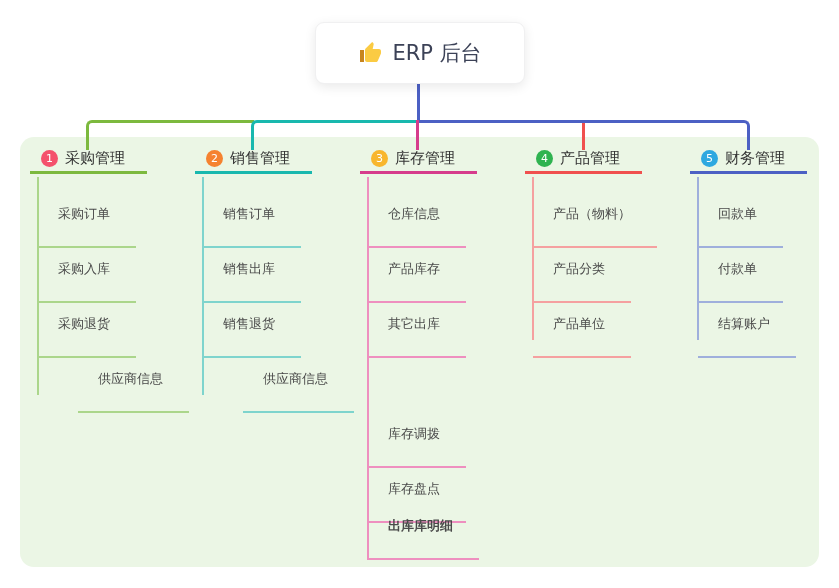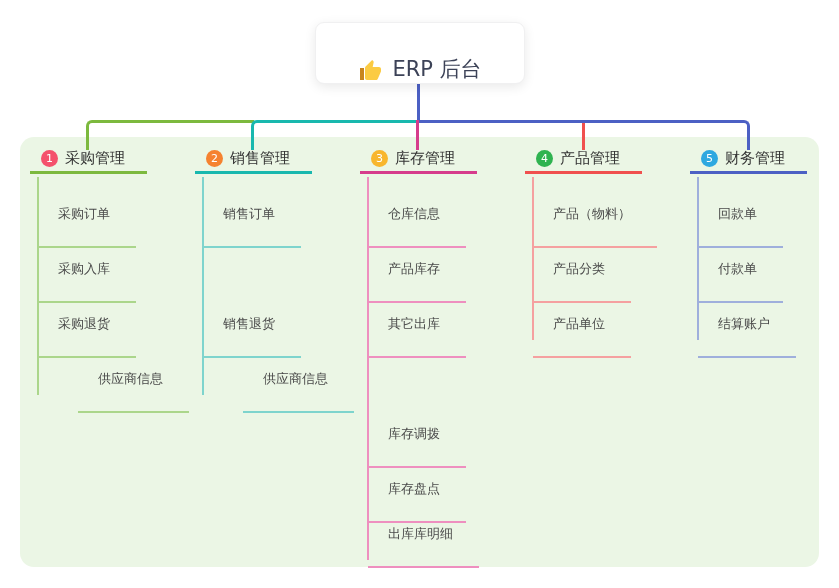--- a/index.html
+++ b/index.html
@@ -14,21 +14,21 @@
   .panel{
     position:absolute;left:20px;top:137px;width:799px;height:430px;
     background:#EBF6E5;border-radius:14px;
   }
 
   
   .root-node{
     position:absolute;left:315px;top:22px;width:208px;height:60px;
     background:#ffffff;border:1px solid #f0f0f1;border-radius:9px;
     box-shadow:0 3px 12px rgba(0,0,0,0.09);
-    display:flex;align-items:flex-end;justify-content:center;gap:10px;
+    display:flex;align-items:center;justify-content:center;gap:10px;
     font-size:21px;color:#3c4257;font-weight:500;cursor:default;
   }
   .root-node svg{display:block;}
 
   
   .line{position:absolute;}
   .stem{left:417px;top:82px;width:3px;height:41px;background:#4C60C4;}
   .elbow{position:absolute;top:120px;height:30px;box-sizing:border-box;}
   .elbow-green{left:86px;width:168px;border-left:3px solid #7CB93E;border-top:3px solid #7CB93E;border-top-left-radius:6px;}
   .elbow-teal{left:251px;width:168px;border-left:3px solid #18B8AE;border-top:3px solid #18B8AE;border-top-left-radius:6px;}
@@ -55,21 +55,21 @@
     background:var(--badge);color:#ffffff;font-size:11px;line-height:17px;
     display:flex;align-items:center;justify-content:center;
   }
   .rail{position:absolute;left:7px;top:29px;width:2px;background:var(--light);}
   .child{
     position:absolute;left:8px;
     padding:0 26px 22px 20px;border-bottom:2px solid var(--light);
     font-size:13px;line-height:20px;color:#4a4a4a;white-space:nowrap;cursor:default;
   }
   .r0{top:56px;} .r1{top:111px;} .r2{top:166px;} .r3{top:221px;margin-left:40px;}
-  .r4{top:276px;} .r5{top:331px;} .r6{top:376px;}
+  .r4{top:276px;} .r5{top:331px;} .r6{top:368px;font-weight:bold;}
   .rail-4{height:218px;} .rail-7{height:383px;} .rail-3{height:163px;}
 </style>
 </head>
 <body>
 
 <div class="stage">
 
   <div class="panel"></div>
 
   <div class="line stem"></div>
@@ -101,20 +101,21 @@
     <div class="child r3">供应商信息</div>
   </div>
 
   <div class="branch b2">
     <div class="branch-title">
       <span class="badge">2</span>
       <span>销售管理</span>
     </div>
     <div class="rail rail-4"></div>
     <div class="child r0">销售订单</div>
+    <div class="child r1">销售出库</div>
     <div class="child r2">销售退货</div>
     <div class="child r3">供应商信息</div>
   </div>
 
   <div class="branch b3">
     <div class="branch-title">
       <span class="badge">3</span>
       <span>库存管理</span>
     </div>
     <div class="rail rail-7"></div>

